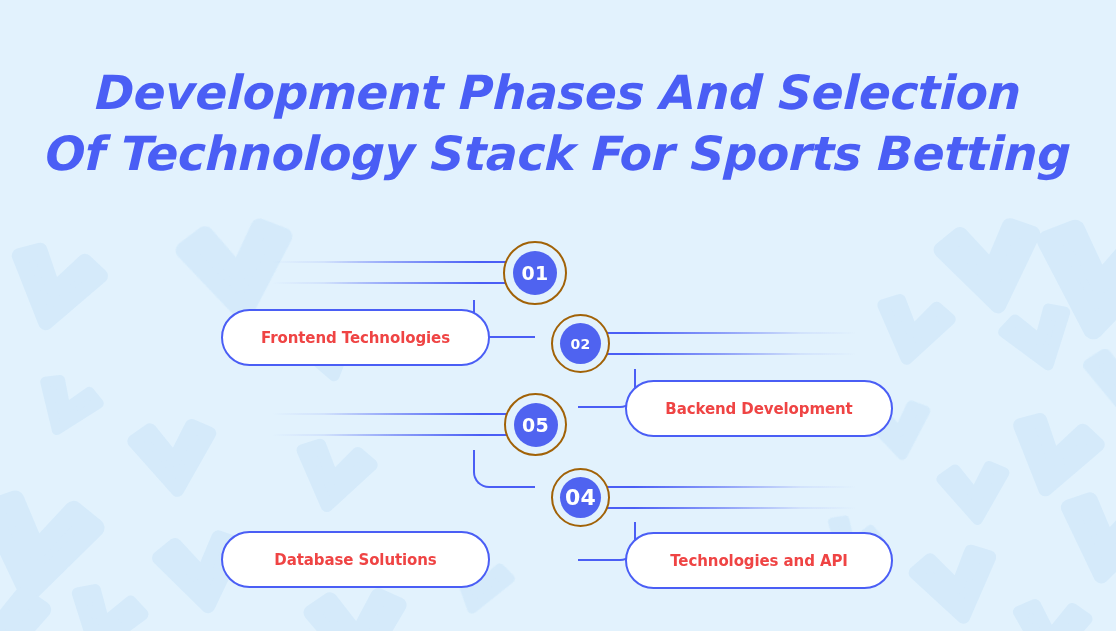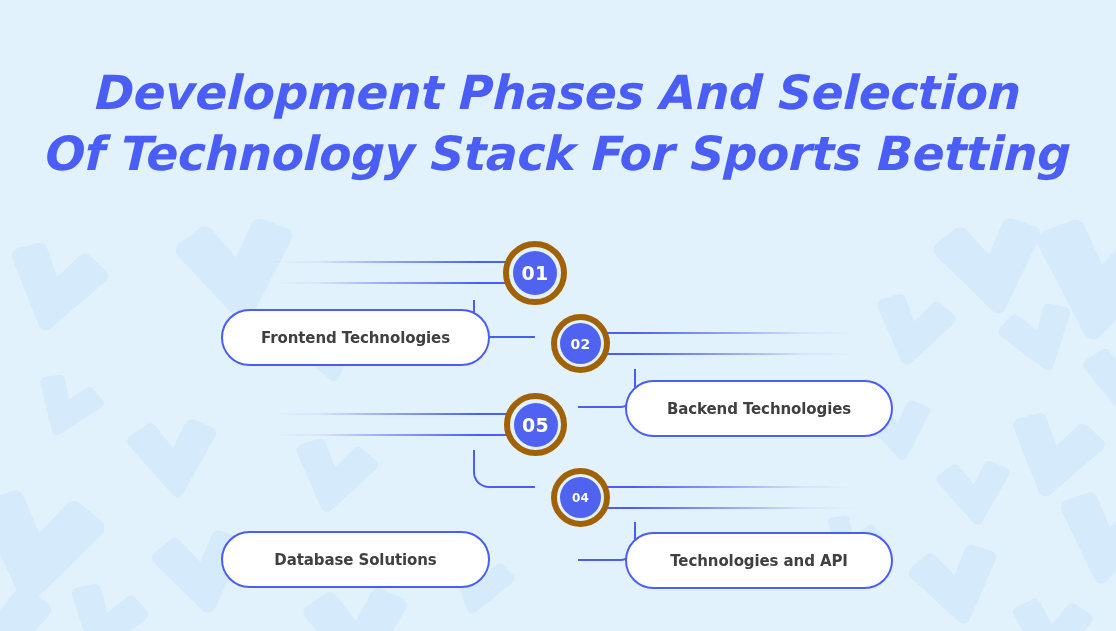--- a/index.html
+++ b/index.html
@@ -82,21 +82,21 @@
     background: linear-gradient(to right, rgba(74,94,245,0) 0%, rgba(74,94,245,0.10) 22%, rgba(74,94,245,0.55) 52%, #4a5ef5 88%, #4a5ef5 100%);
   }
   .lines.to-right .line {
     background: linear-gradient(to left, rgba(74,94,245,0) 0%, rgba(74,94,245,0.10) 22%, rgba(74,94,245,0.55) 52%, #4a5ef5 88%, #4a5ef5 100%);
   }
 
   
   .circle {
     position: absolute;
     border-radius: 50%;
-    border: 6px solid #a16207;
+    border: 2px solid #a16207;
     background: #e2f2fd;
     box-sizing: border-box;
     display: flex;
     align-items: center;
     justify-content: center;
     z-index: 4;
   }
   .circle-inner {
     border-radius: 50%;
     background: #4f63f0;
@@ -138,21 +138,21 @@
     box-sizing: border-box;
     display: flex;
     align-items: center;
     justify-content: center;
     z-index: 4;
   }
   .pill-label {
     font-family: "DejaVu Sans", sans-serif;
     font-weight: bold;
     font-size: 15px;
-    color: #404040;
+    color: #ef4444;
     letter-spacing: -0.1px;
     white-space: nowrap;
     text-align: center;
   }
 </style>
 </head>
 <body>
 
 <div id="stage">
 
@@ -221,21 +221,21 @@
         <div class="line bottom"></div>
       </div>
 
       <div class="elbow right-turn" style="left:578px; top:369px; width:58px; height:39px;"></div>
 
       <div class="circle" style="left:551px; top:314px; width:59px; height:59px;">
         <div class="circle-inner" style="width:41px; height:41px; font-size:14px;">02</div>
       </div>
 
       <div class="pill" style="left:625px; top:380px; width:268px;">
-        <span class="pill-label">Backend Technologies</span>
+        <span class="pill-label">Backend Development</span>
       </div>
     </div>
 
     <div class="step">
       <div class="lines to-left" style="left:272px; top:413px; width:236px;">
         <div class="line top"></div>
         <div class="line bottom"></div>
       </div>
 
       <div class="elbow left-turn" style="left:473px; top:450px; width:62px; height:38px;"></div>
@@ -251,21 +251,21 @@
 
     <div class="step">
       <div class="lines to-right" style="left:604px; top:486px; width:252px;">
         <div class="line top"></div>
         <div class="line bottom"></div>
       </div>
 
       <div class="elbow right-turn" style="left:578px; top:522px; width:58px; height:39px;"></div>
 
       <div class="circle" style="left:551px; top:468px; width:59px; height:59px;">
-        <div class="circle-inner" style="width:41px; height:41px; font-size:12px;">04</div>
+        <div class="circle-inner" style="width:41px; height:41px; font-size:22px;">04</div>
       </div>
 
       <div class="pill" style="left:625px; top:532px; width:268px;">
         <span class="pill-label">Technologies and API</span>
       </div>
     </div>
 
   </div>
 </div>
 

